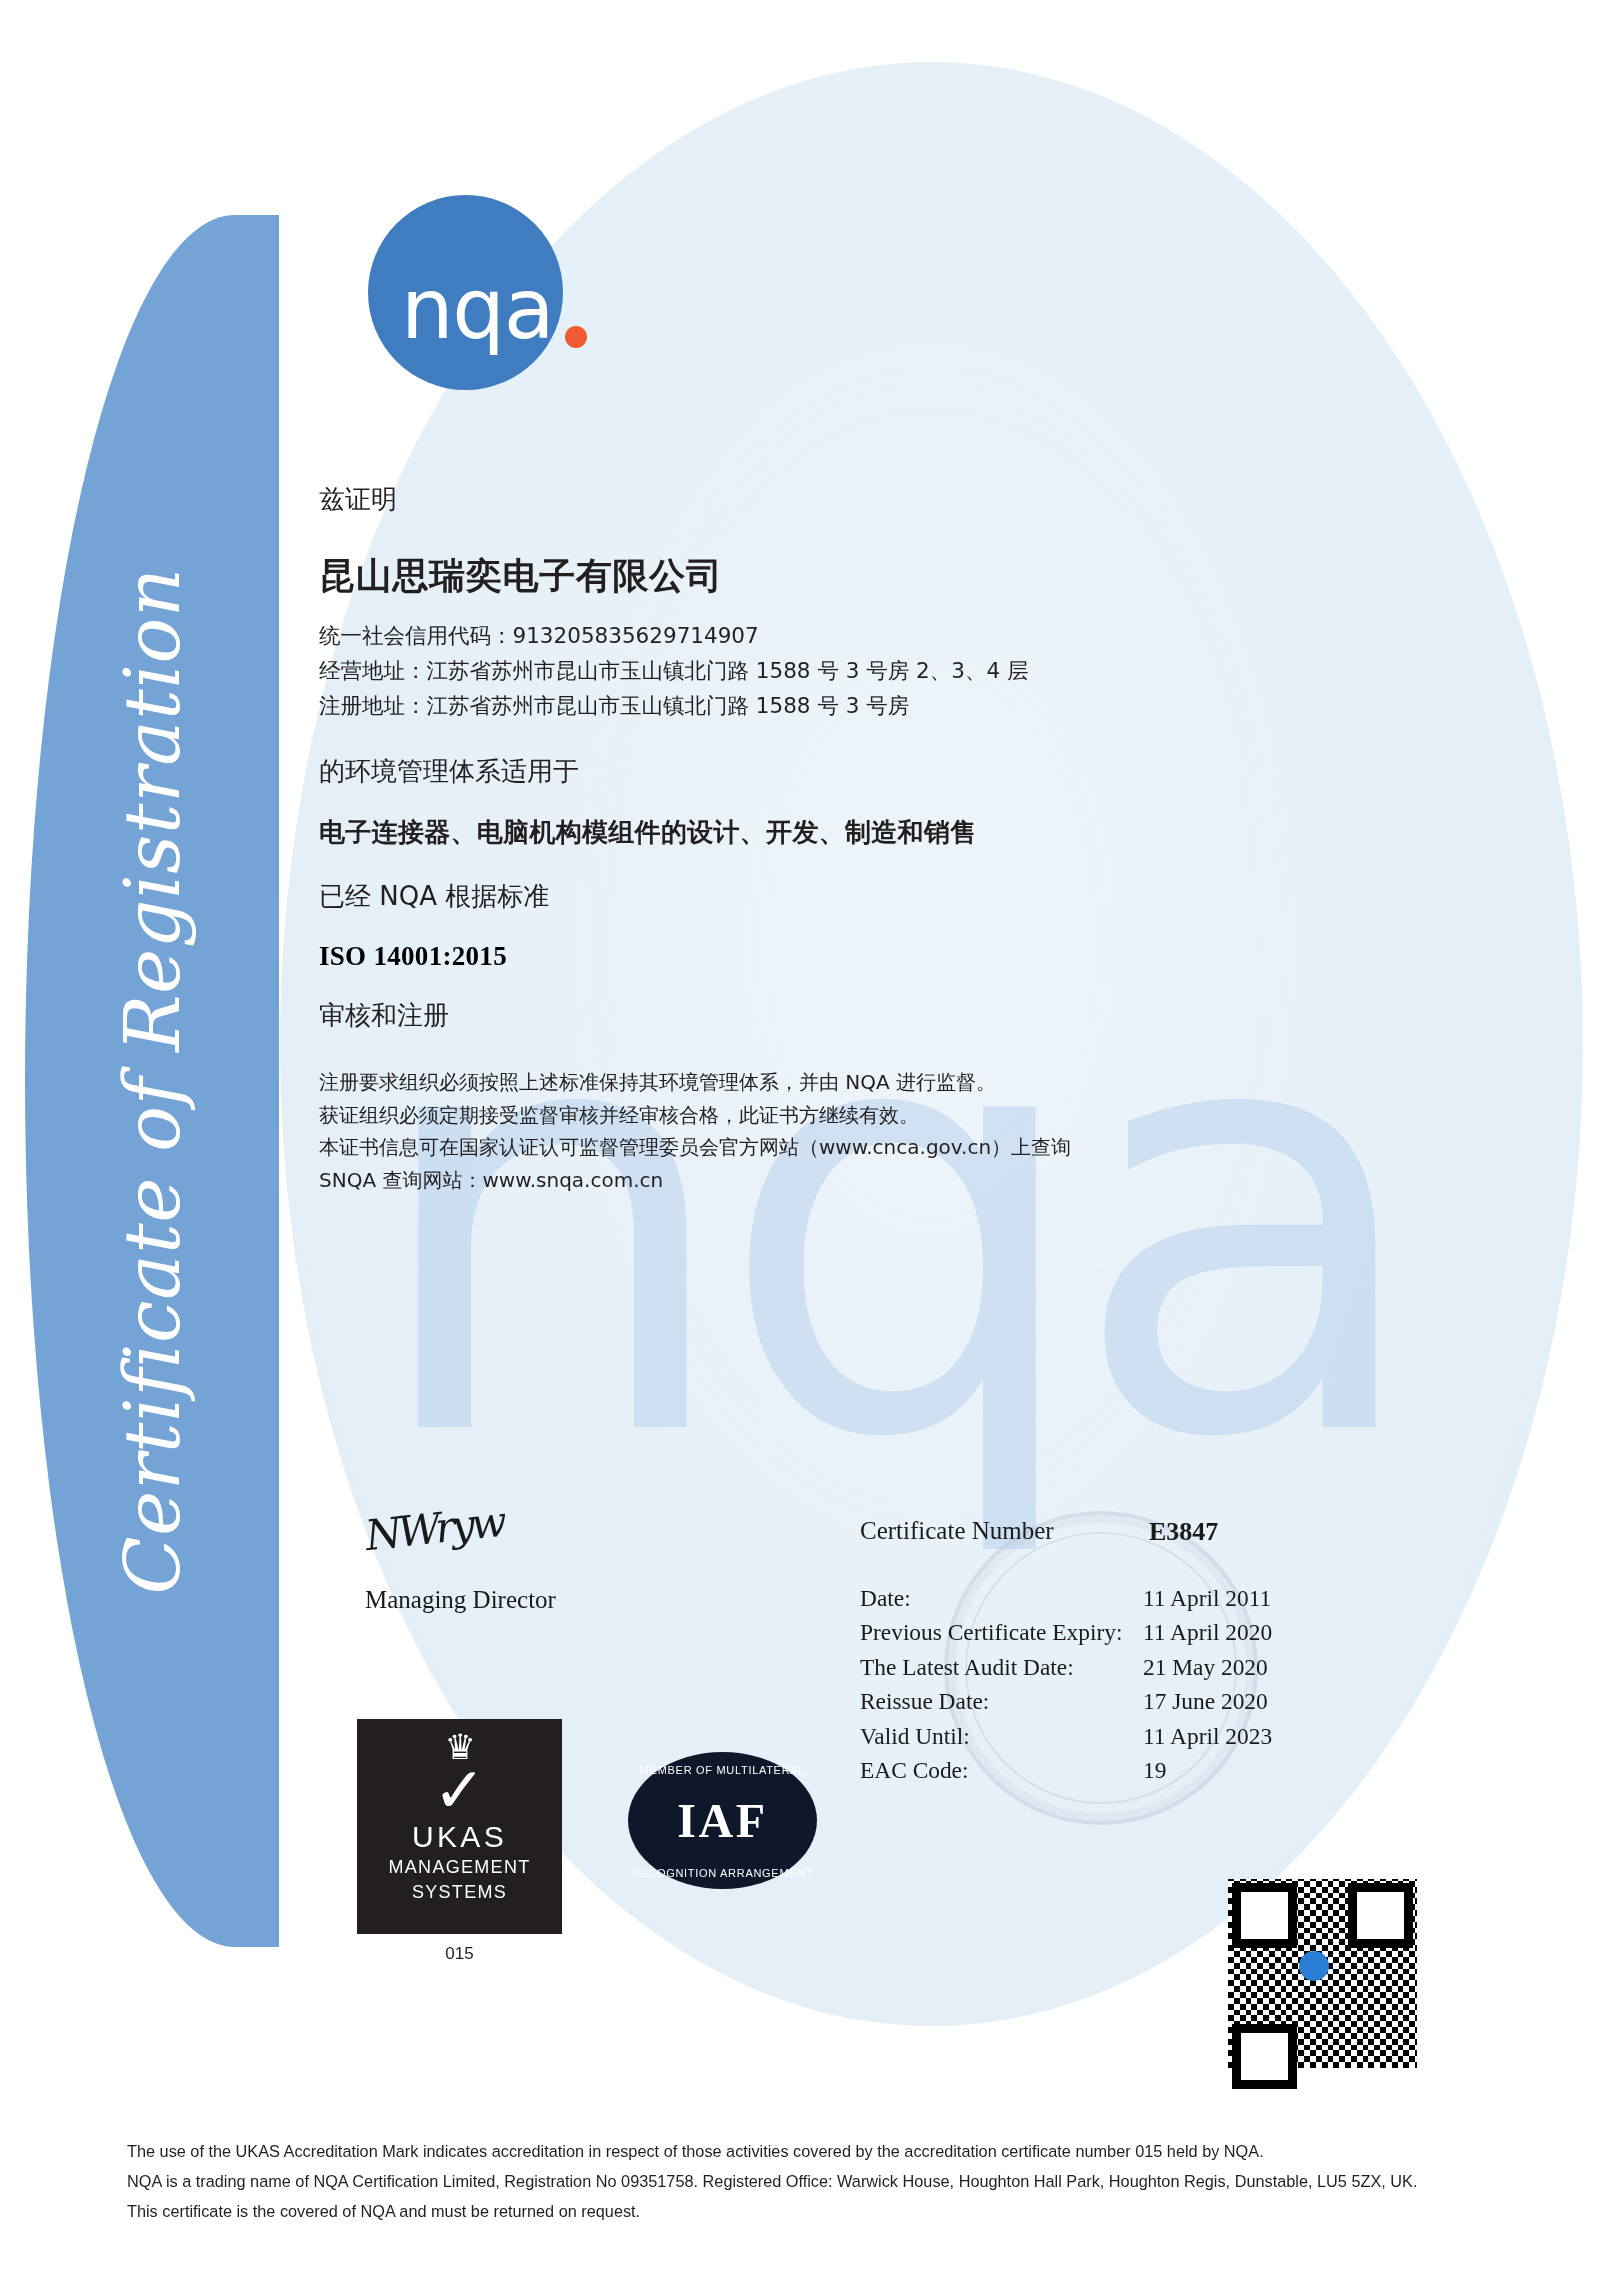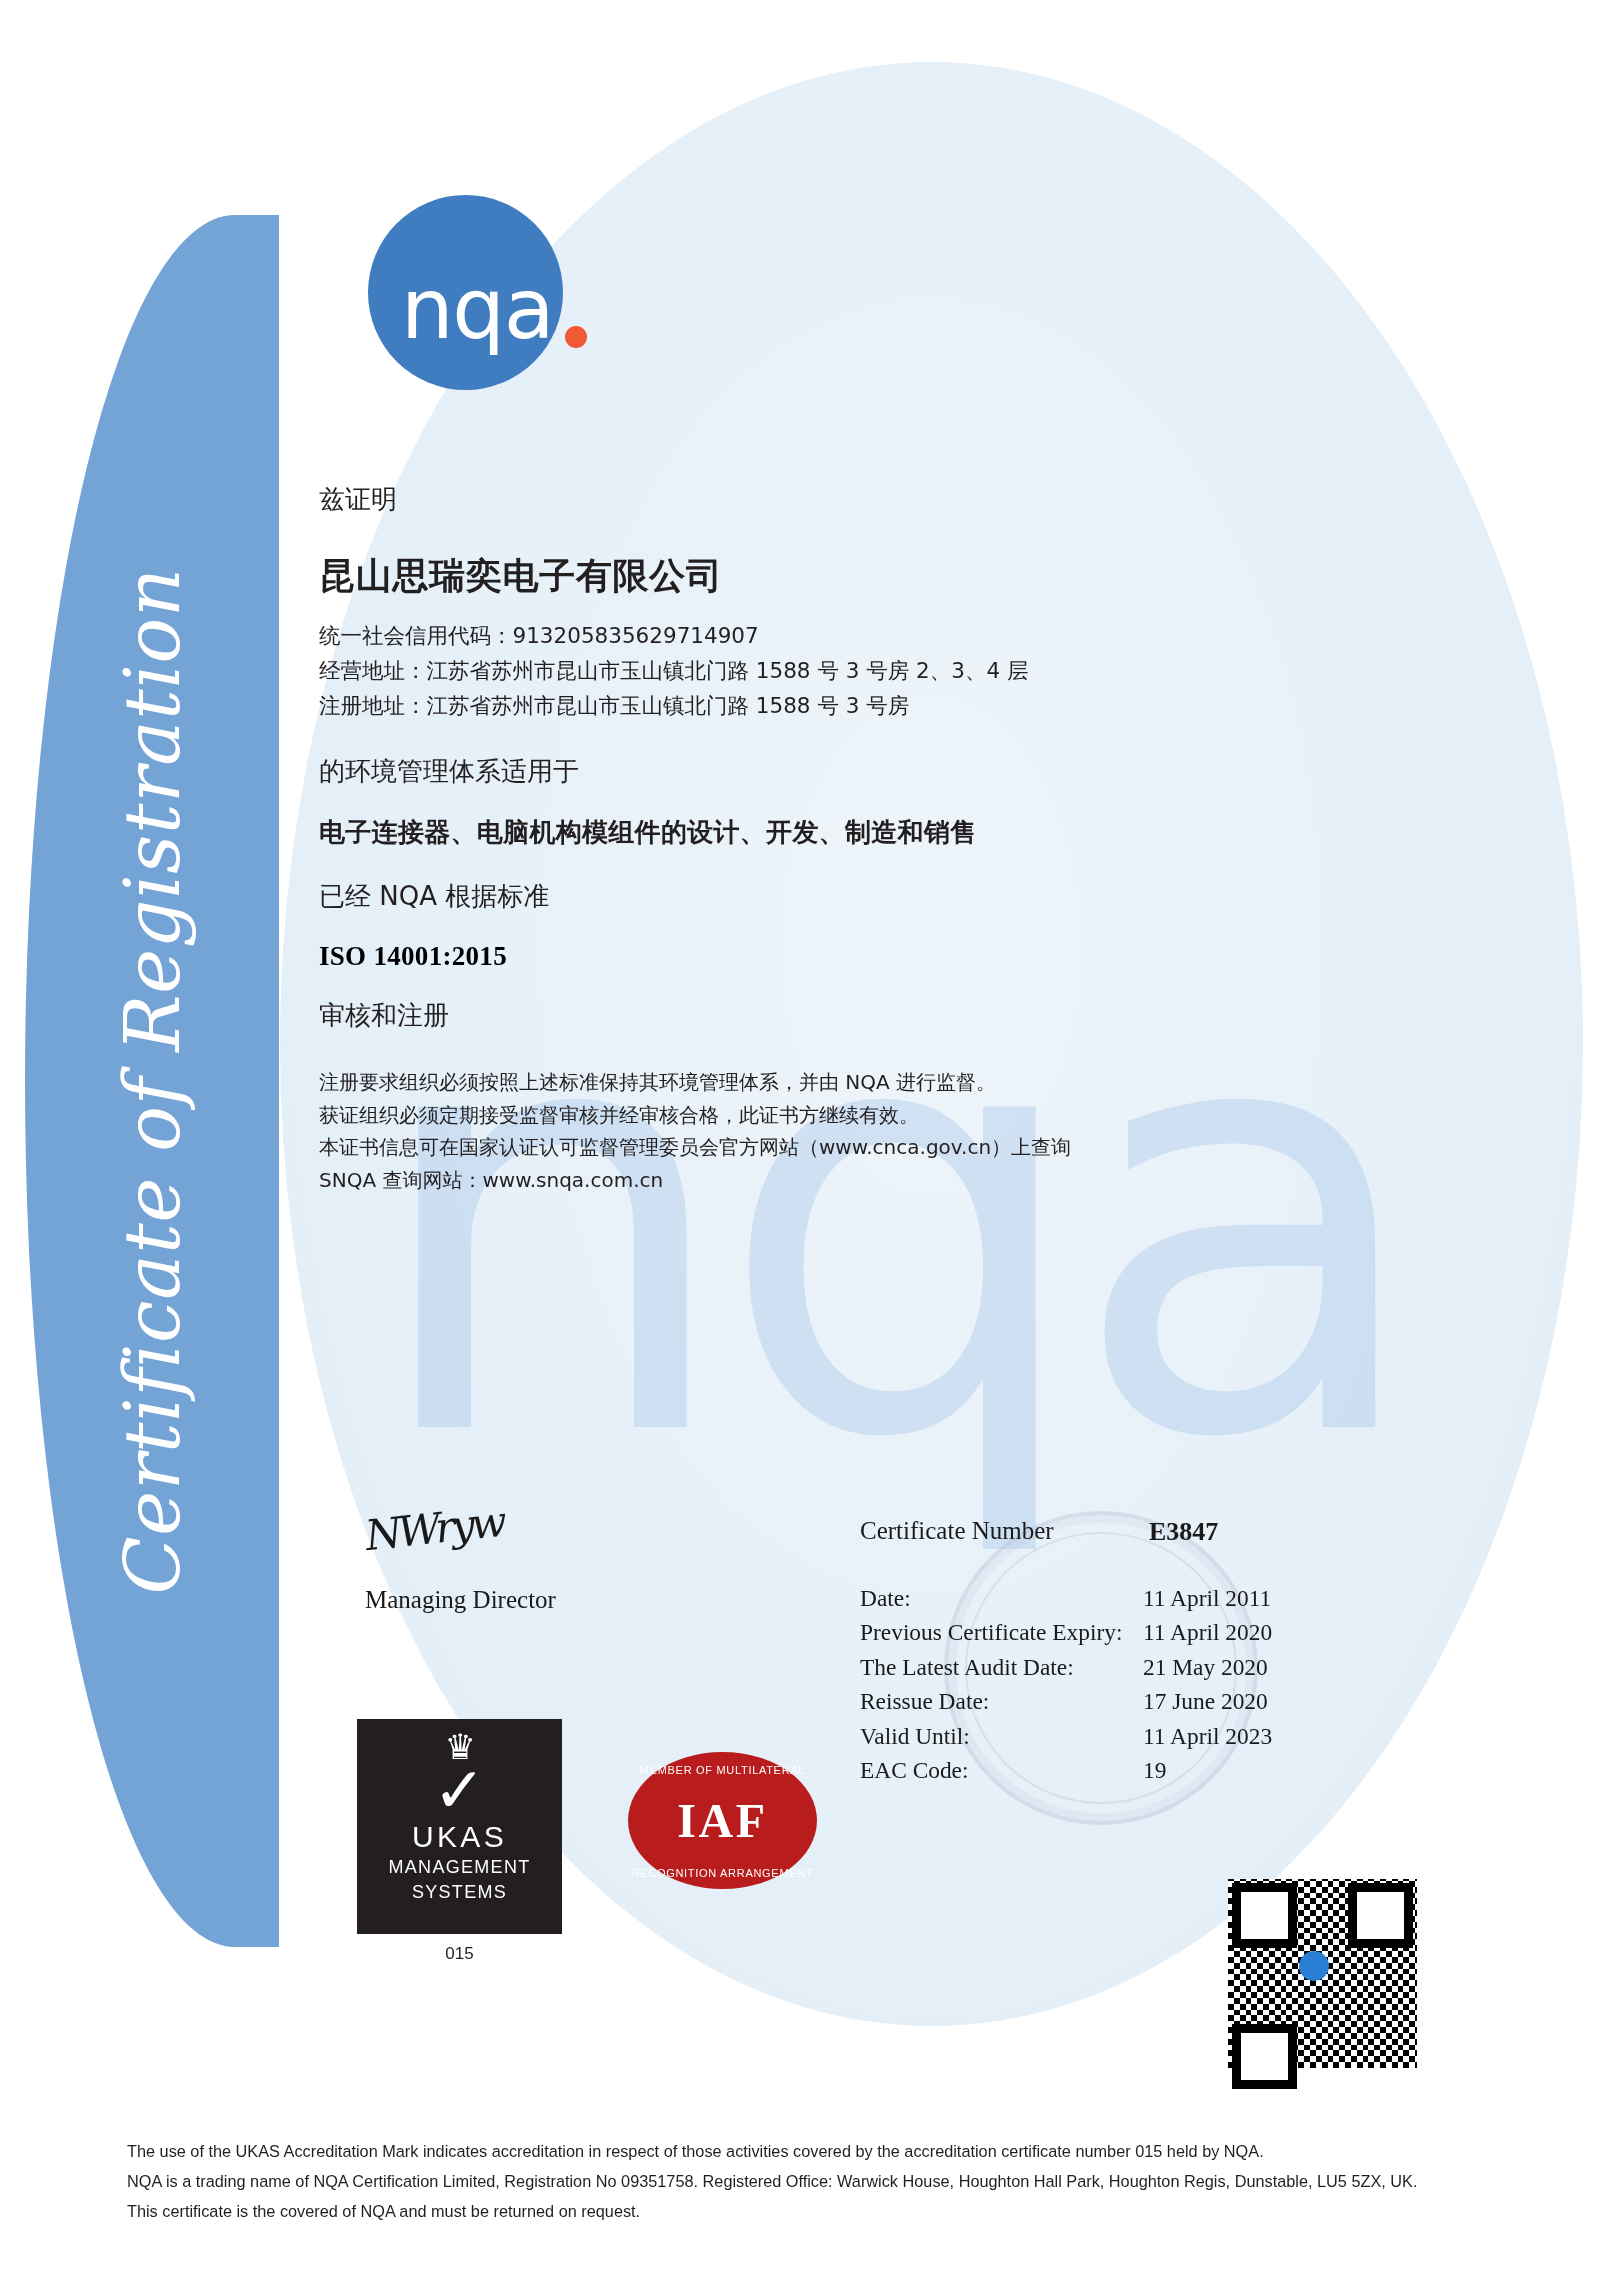--- a/index.html
+++ b/index.html
@@ -239,21 +239,21 @@
     color: #231f20;
   }
 
   .iaf {
     position: absolute;
     left: 628px;
     top: 1752px;
     width: 189px;
     height: 137px;
     border-radius: 50%;
-    background: #b91c1c;
+    background: #0f172a;
     color: #ffffff;
     text-align: center;
   }
   .iaf .iaf-main {
     font-family: "Liberation Serif", serif;
     font-weight: bold;
     font-size: 48px;
     letter-spacing: 2.6px;
     line-height: 137px;
   }

